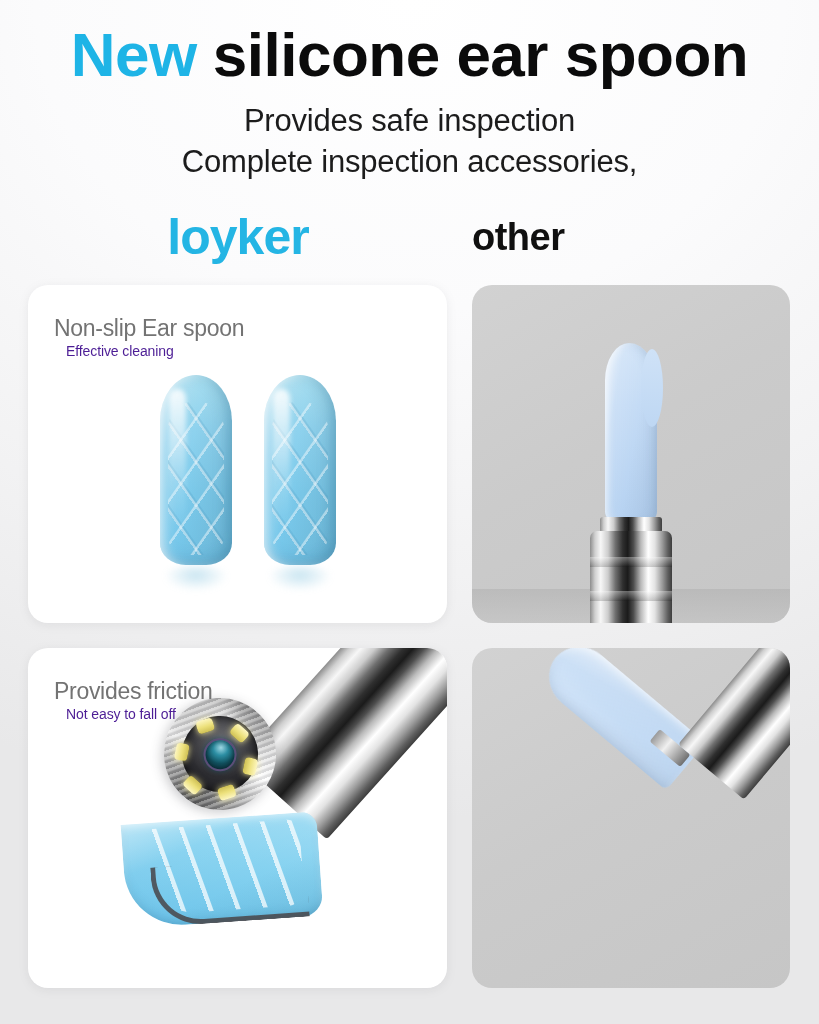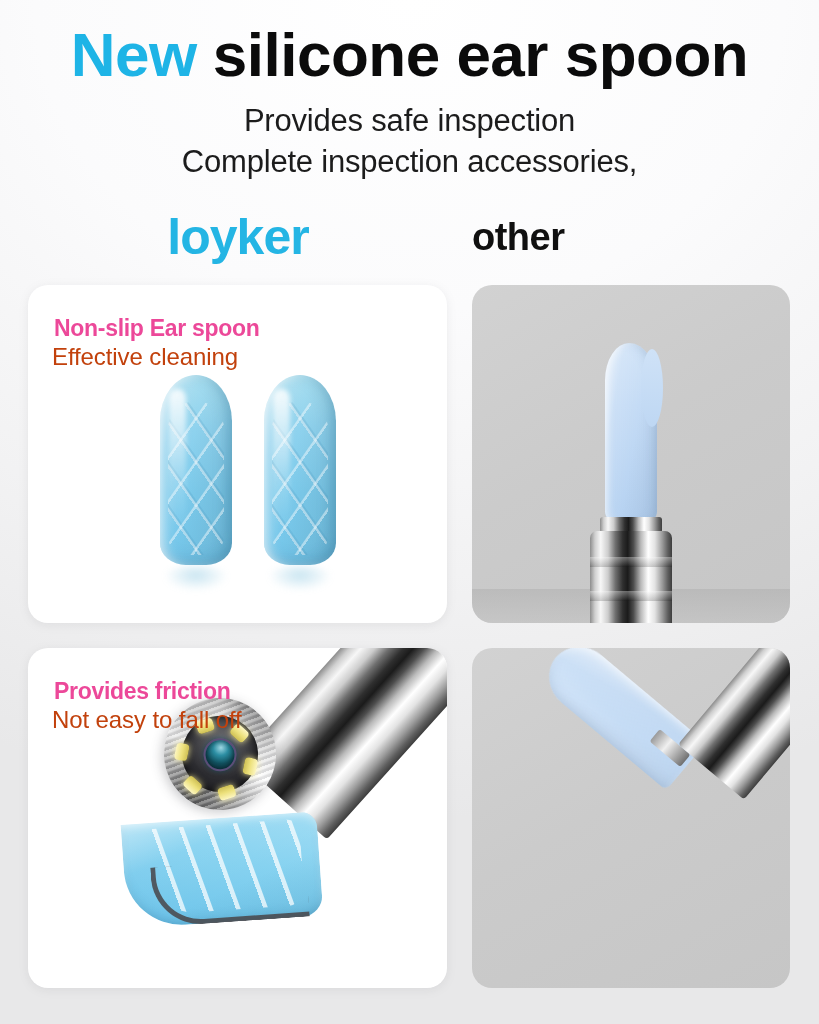--- a/index.html
+++ b/index.html
@@ -58,26 +58,26 @@
     background:linear-gradient(150deg,#d2d2d2 0%,#cbcbcb 45%,#c6c6c6 100%);
     border-radius:20px;
   }
   .p-tl{ left:28px;  top:285px; width:419px; height:338px; }
   .p-tr{ left:472px; top:285px; width:318px; height:338px; }
   .p-bl{ left:28px;  top:648px; width:419px; height:340px; }
   .p-br{ left:472px; top:648px; width:318px; height:340px; }
 
   .card-title{
     position:absolute; left:26px; top:30px;
-    font-size:23px; font-weight:bold; color:#ec4899; letter-spacing:-0.3px;
+    font-size:23px; font-weight:normal; color:#737373; letter-spacing:-0.3px;
     z-index:6;
   }
   .card-sub{
-    position:absolute; left:24px; top:58px;
-    font-size:24px; font-weight:400; color:#c2410c; letter-spacing:-0.1px;
+    position:absolute; left:38px; top:58px;
+    font-size:14px; font-weight:400; color:#4c1d95; letter-spacing:-0.1px;
     z-index:6;
   }
 
   
   .tips{ position:absolute; left:0; top:0; width:419px; height:338px; }
   .tip{
     position:absolute; top:90px; width:72px; height:190px;
     border-radius:36px 36px 26px 26px / 46px 46px 22px 22px;
     background:
       linear-gradient(100deg,

